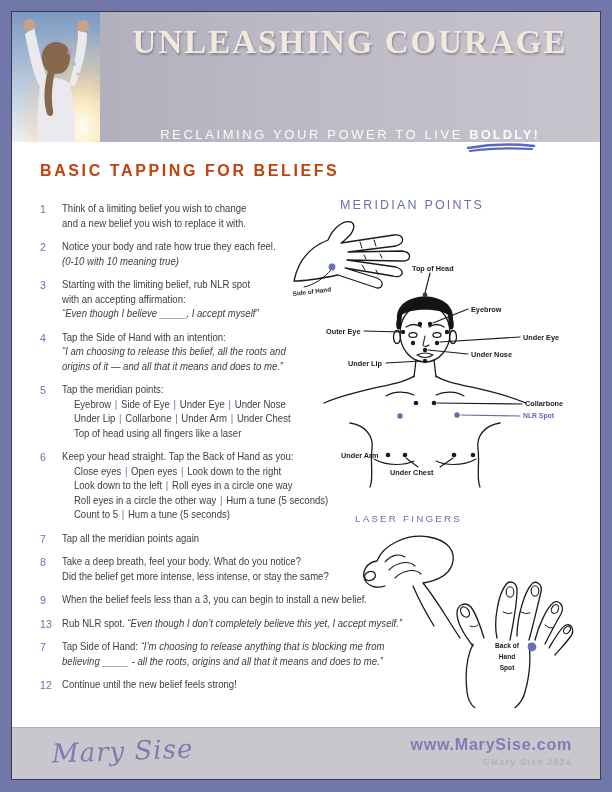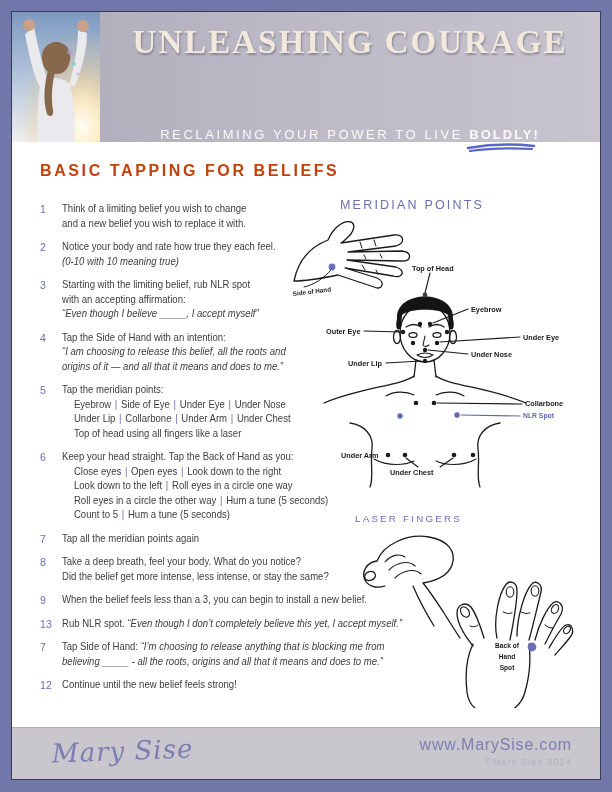--- a/index.html
+++ b/index.html
@@ -35,21 +35,21 @@
   .meridian-title{left:328px;top:186px;width:230px;font-size:12.5px;}
   .laser-title{left:343px;top:501px;width:130px;font-size:9.8px;}
   .meridian-svg{position:absolute;left:278px;top:203px;}
   .laser-svg{position:absolute;left:343px;top:516px;}
   svg text.lbl{font-family:"Liberation Sans",sans-serif;font-weight:700;fill:#1a1a1a;}
   
   .footer-band{position:absolute;left:0;bottom:0;width:588px;height:52px;background:#c9c6ce;
                border-top:1px solid #b2afba;box-sizing:border-box;}
   .logo-script{position:absolute;left:40px;top:8px;font-family:"DejaVu Serif","Liberation Serif",serif;
                font-style:italic;font-size:26px;color:#7a7eb0;transform:rotate(-2deg);letter-spacing:1px;}
-  .footer-right{position:absolute;right:28px;top:8px;text-align:right;}
+  .footer-right{position:absolute;right:28px;top:8px;text-align:right;font-weight:bold;}
   .site-url{font-size:16px;color:#7b7fb2;letter-spacing:.8px;text-decoration:none;display:block;}
   .copyright{font-size:9px;color:#b3b0bc;letter-spacing:1.2px;margin-top:3px;}
 </style>
 </head>
 <body>
 
 <div class="page">
   <div class="sheet">
 
     <div class="header-band">

